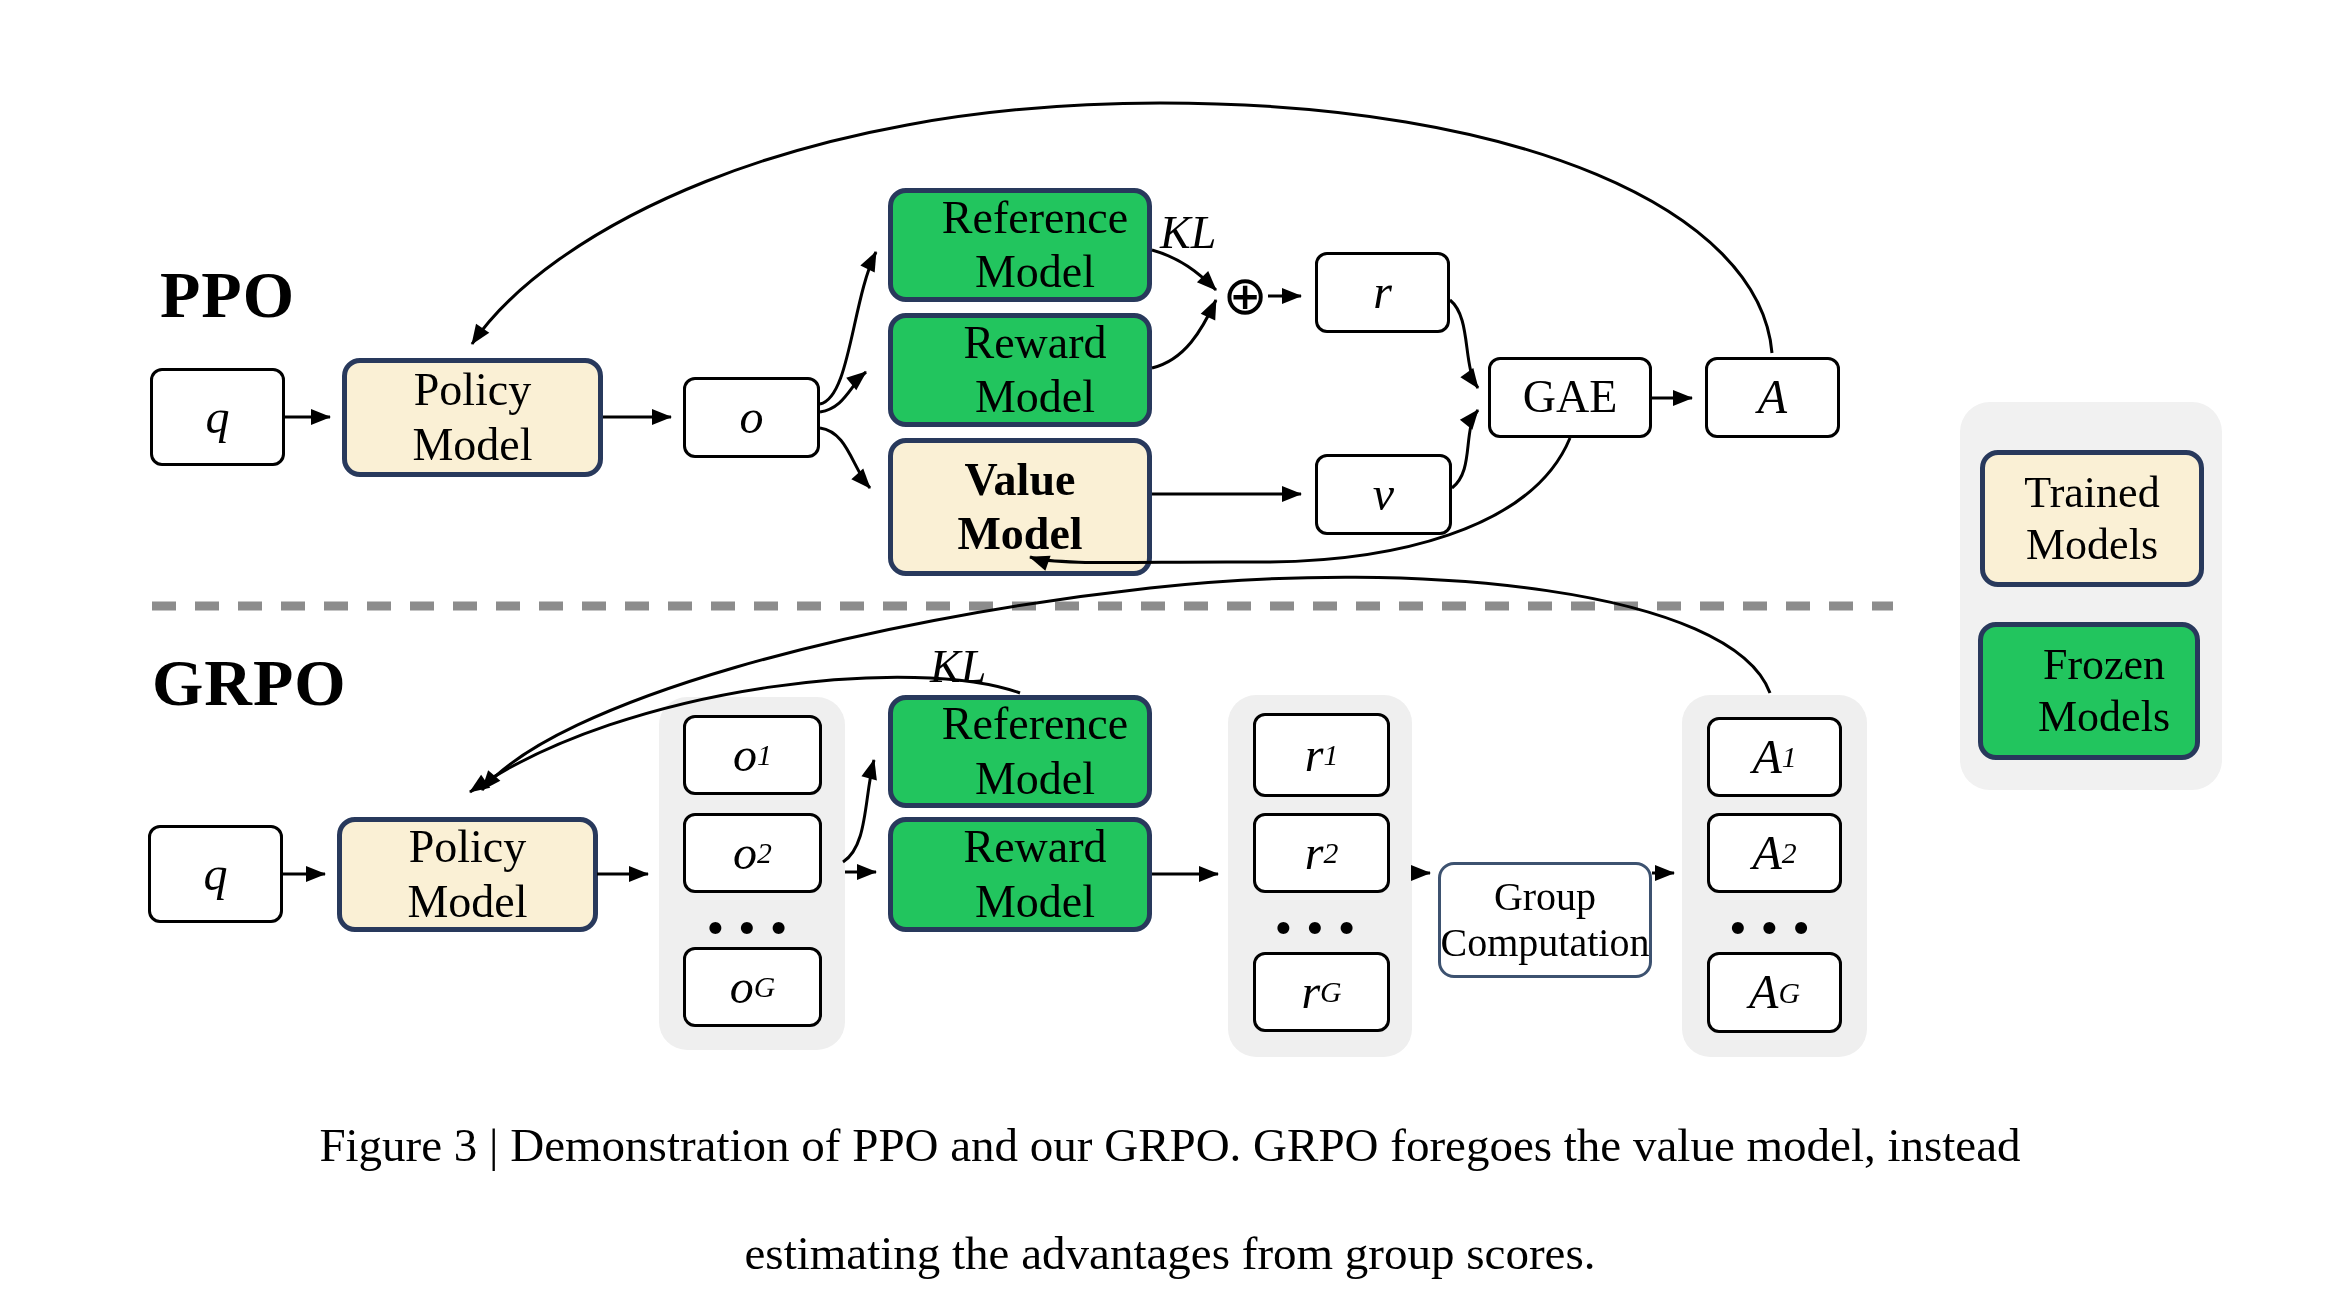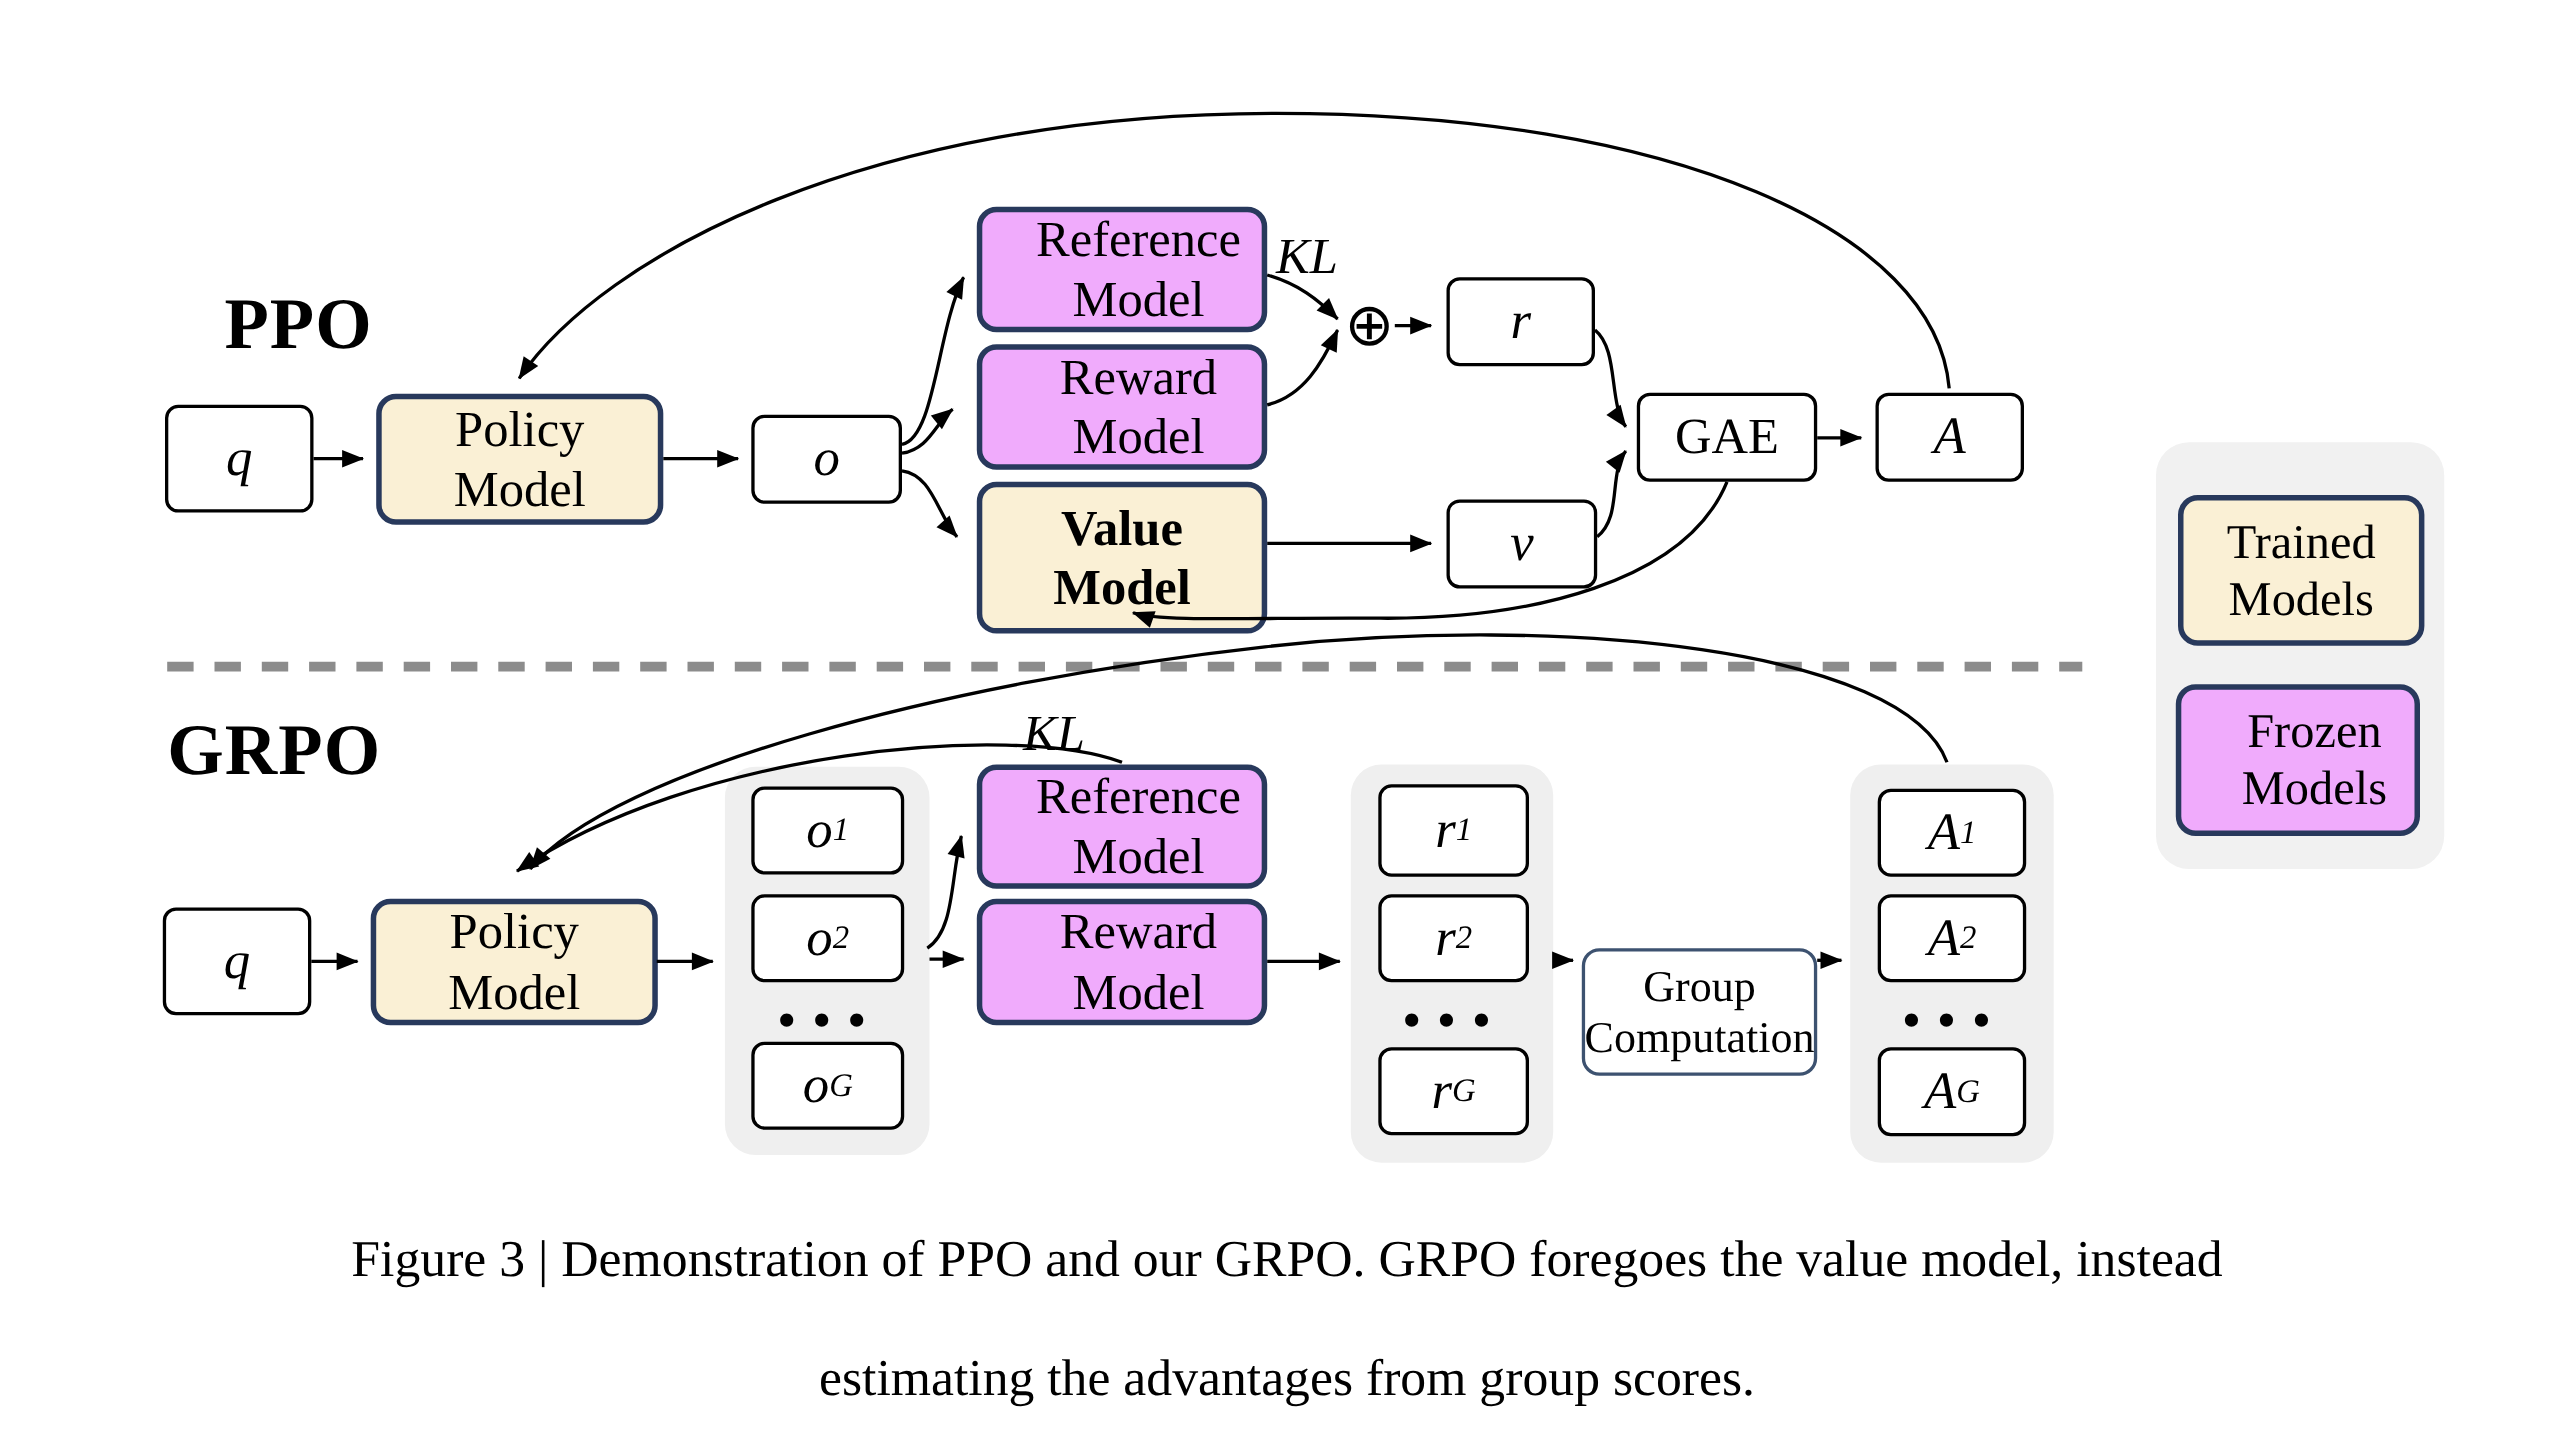--- a/index.html
+++ b/index.html
@@ -14,21 +14,21 @@
   .node{
     position:absolute;display:flex;align-items:center;justify-content:center;
     text-align:center;background:#fff;border:3px solid #000;border-radius:12px;
     font-size:48px;line-height:1.1;box-sizing:border-box;
   }
   .model{
     border:5px solid #28395C;border-radius:18px;font-size:46px;line-height:1.18;
     padding:0 12px;font-style:normal;
   }
   .trained{background:#FAF0D5;}
-  .frozen{background:#f0abfc;padding-left:42px;}
+  .frozen{background:#22c55e;padding-left:42px;}
   .mathit{font-style:italic;}
   .node sub{font-size:0.62em;line-height:0;vertical-align:-0.28em;font-style:italic;}
   .column{
     position:absolute;background:#EFEFEF;border-radius:28px;
   }
   .dots{
     position:absolute;text-align:center;font-size:34px;font-weight:bold;
     letter-spacing:10px;line-height:1;font-family:"DejaVu Sans",sans-serif;
   }
   .kl-label{
@@ -49,21 +49,21 @@
     font-size:54px;line-height:60px;text-align:center;font-weight:normal;
   }
   svg.layer{position:absolute;left:0;top:0;pointer-events:none;}
   svg .flow{fill:none;stroke:#000;stroke-width:3;}
 </style>
 </head>
 <body>
 
 <div id="canvas">
 
-  <div class="abs section-title" style="left:160px;top:262px;margin-left:44px;">PPO</div>
+  <div class="abs section-title" style="left:160px;top:262px;">PPO</div>
 
   <div class="node mathit" style="left:150px;top:368px;width:135px;height:98px;">q</div>
 
   <div class="node model trained" style="left:342px;top:358px;width:261px;height:119px;">Policy Model</div>
 
   <div class="node mathit" style="left:683px;top:377px;width:137px;height:81px;">o</div>
 
   <div class="node model frozen" style="left:888px;top:188px;width:264px;height:114px;">Reference Model</div>
 
   <div class="node model frozen" style="left:888px;top:313px;width:264px;height:114px;">Reward Model</div>

